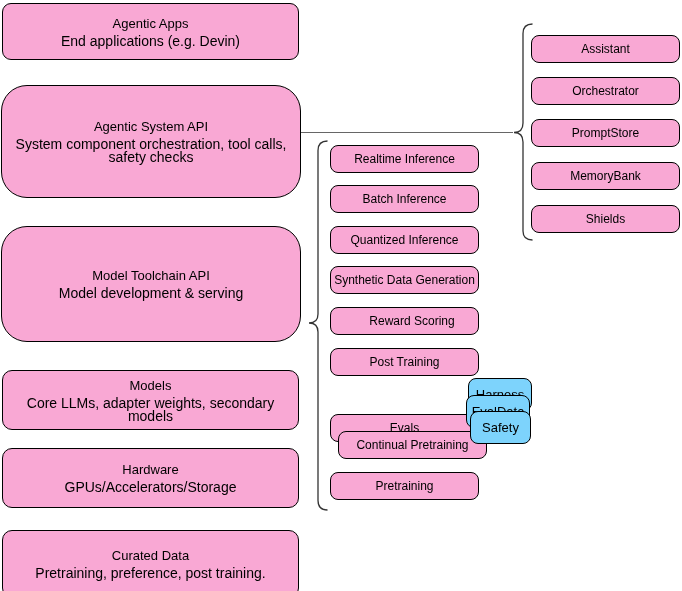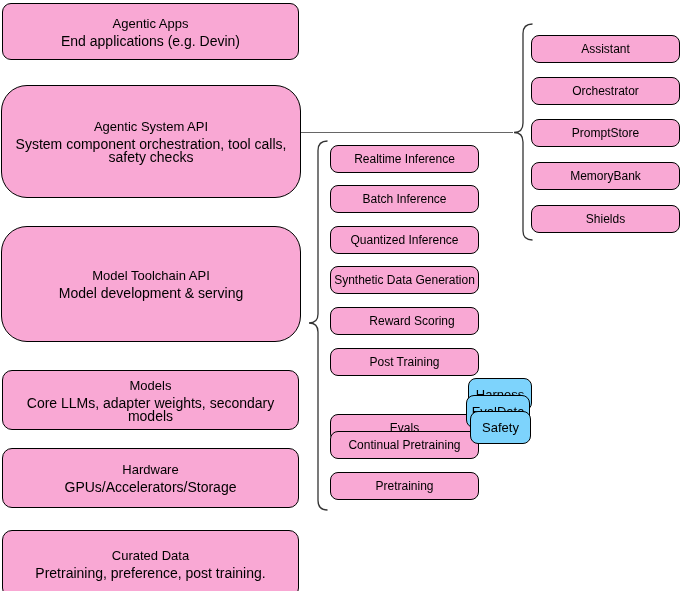--- a/index.html
+++ b/index.html
@@ -132,21 +132,21 @@
   </div>
   <div class="box item-box" style="top:307px;padding-left:15px;">
     <span>Reward Scoring</span>
   </div>
   <div class="box item-box" style="top:348px;">
     <span>Post Training</span>
   </div>
   <div class="box item-box" style="top:389px;margin-top:25px;">
     <span>Evals</span>
   </div>
-  <div class="box item-box" style="top:431px;">
+  <div class="box item-box" style="top:431px;margin-left:8px;">
     <span>Continual Pretraining</span>
   </div>
   <div class="box item-box" style="top:472px;">
     <span>Pretraining</span>
   </div>
 
   <div class="pill" style="left:468px; top:378px; width:64px;">
     <span>Harness</span>
   </div>
   <div class="pill" style="left:466px; top:395px; width:64px;">

